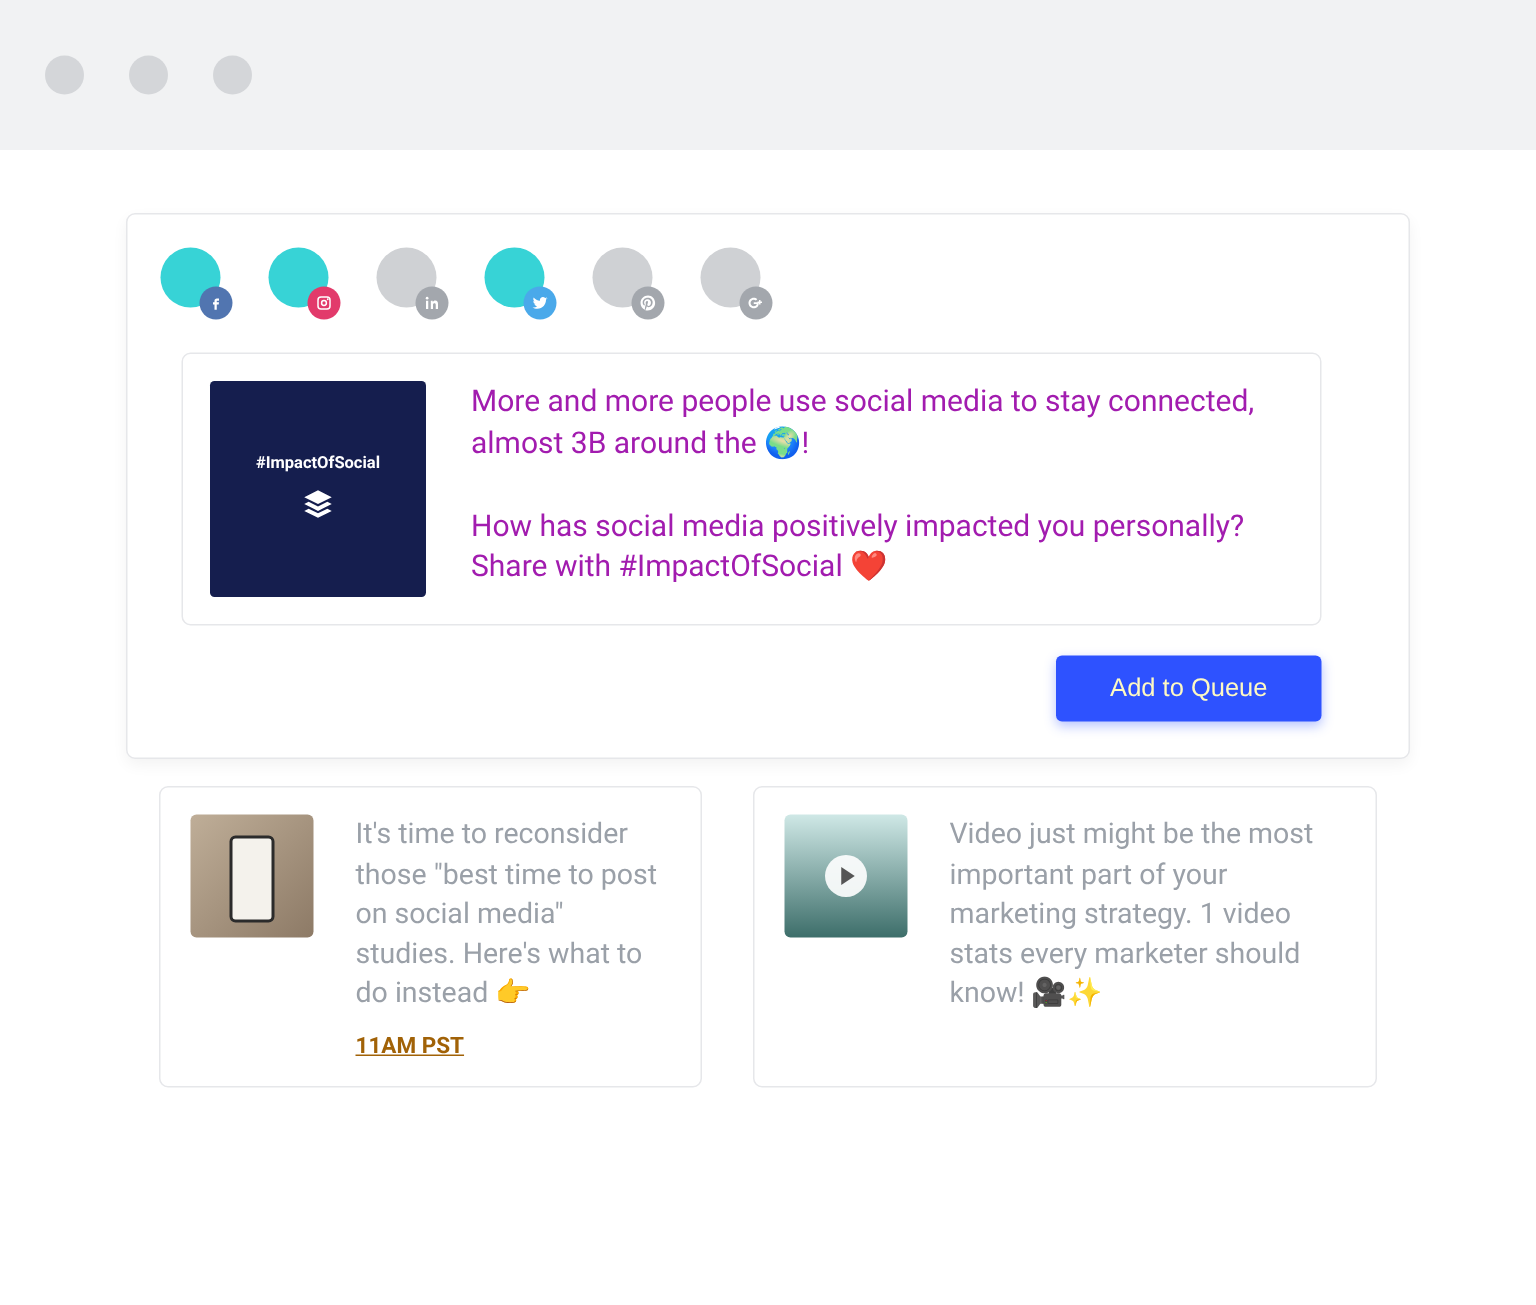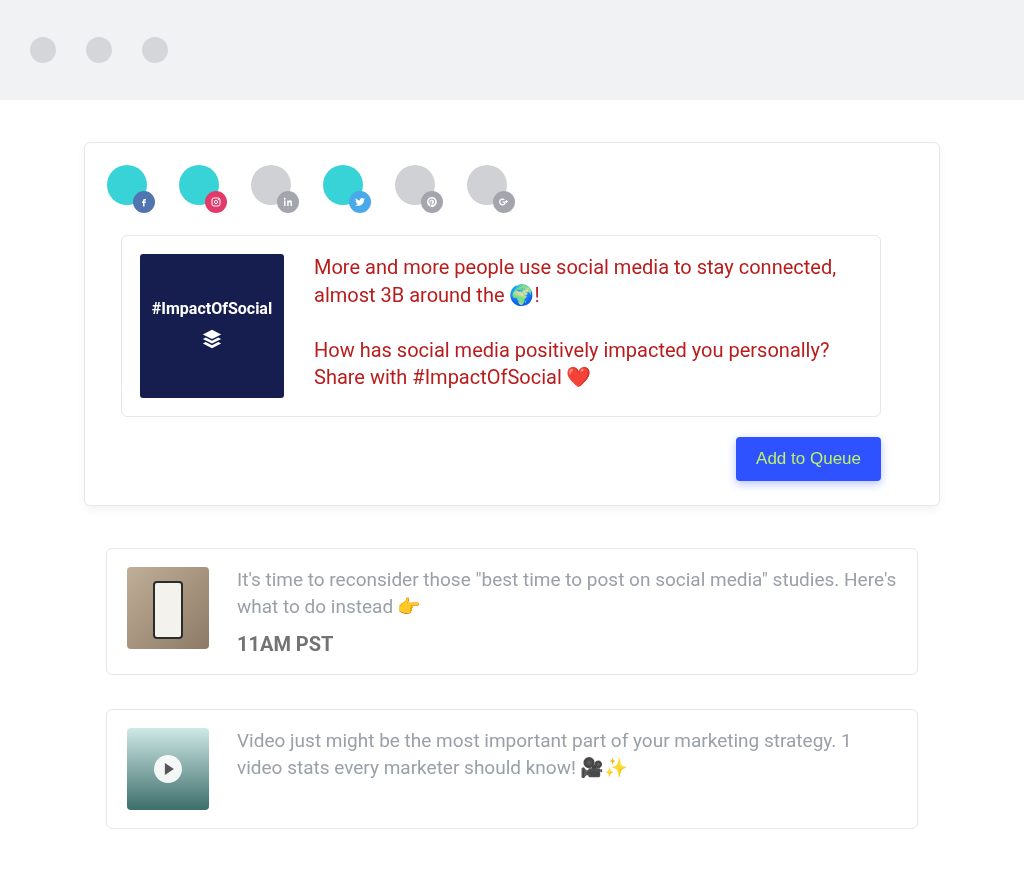--- a/index.html
+++ b/index.html
@@ -83,52 +83,52 @@
   .thumb-main {
     width: 144px;
     height: 144px;
     background: #151e4e;
     border-radius: 3px;
     color: #fff;
     display: flex;
     flex-direction: column;
     align-items: center;
     justify-content: center;
-    font-size: 16px;
+    font-size: 11px;
     font-weight: 700;
     gap: 10px;
   }
   .buffer-stack svg { fill: #fff; }
   .post-text {
     flex: 1;
-    color: #b91c1c;
+    color: #a21caf;
     font-size: 20px;
     line-height: 1.38;
     white-space: pre-line;
   }
   .action-row {
     display: flex;
     justify-content: flex-end;
     padding: 20px 58px 0 0;
   }
   .add-btn {
     background: #2e52ff;
-    color: #bef264;
+    color: #fef9c3;
     border: none;
     border-radius: 4px;
-    padding: 12px 20px;
+    padding: 12px 36px;
     font-size: 17px;
     font-weight: 500;
     cursor: pointer;
     box-shadow: 0 3px 8px rgba(46,82,255,0.35);
   }
   .queue-list {
-    margin-top: 42px;
-    display: flex;
-    flex-direction: column;
+    margin-top: 18px;
+    display: flex;
+    flex-direction: row;
     gap: 34px;
     padding: 0 22px 0 22px;
   }
   .queue-item {
     border: 1px solid #e6e7ea;
     border-radius: 6px;
     padding: 18px 20px;
     display: flex;
     gap: 28px;
     align-items: flex-start;
@@ -175,24 +175,25 @@
     border-top: 6px solid transparent;
     border-bottom: 6px solid transparent;
     z-index: 2;
   }
   .queue-body .qt {
     color: #9aa0a8;
     font-size: 19px;
     line-height: 1.4;
   }
   .queue-body .qtime {
-    color: #737373;
-    font-size: 20px;
+    color: #a16207;
+    font-size: 15px;
     font-weight: 700;
     margin-top: 12px;
+    text-decoration: underline;
   }
 </style>
 </head>
 <body>
 
 <div class="browser-bar">
   <div class="browser-dot"></div>
   <div class="browser-dot"></div>
   <div class="browser-dot"></div>
 </div>

